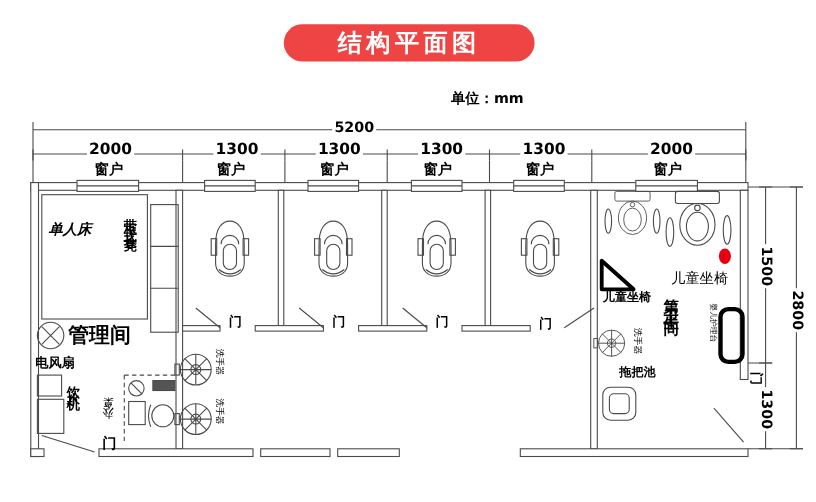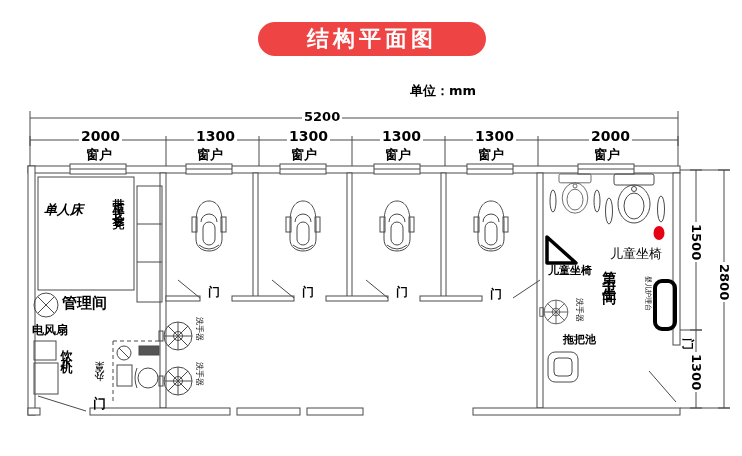--- a/index.html
+++ b/index.html
@@ -7,21 +7,21 @@
          font-family:"DejaVu Sans",sans-serif;color:#000;}
   .stage svg{position:absolute;left:0;top:0;}
   .banner{position:absolute;left:258px;top:22px;width:228px;height:34px;background:#ef4444;
           border-radius:18px;color:#fff;font-size:22px;font-weight:700;letter-spacing:4px;
           display:flex;align-items:center;justify-content:center;}
   .lbl{position:absolute;white-space:nowrap;line-height:1.05;color:#000;}
   .b{font-weight:700;}
   .wbg{background:#fff;padding:0 2px;}
   .fs7{font-size:7px;}  .fs8{font-size:8px;}  .fs9{font-size:13px;}
   .fs10{font-size:10px;}.fs11{font-size:11px;}.fs12{font-size:12px;}
-  .fs13{font-size:13px;}.fs14{font-size:14px;}.fs15{font-size:15px;}
+  .fs13{font-size:13px;}.fs14{font-size:14px;}.fs15{font-size:19px;}
   .vert{writing-mode:vertical-rl;text-orientation:upright;letter-spacing:5px;}
   .rot90{transform:rotate(90deg);transform-origin:left top;}
   .flip{transform:rotate(180deg);}
 </style>
 </head>
 <body>
 
 <div class="stage">
 
   <svg width="742" height="456" viewBox="0 0 742 456">

